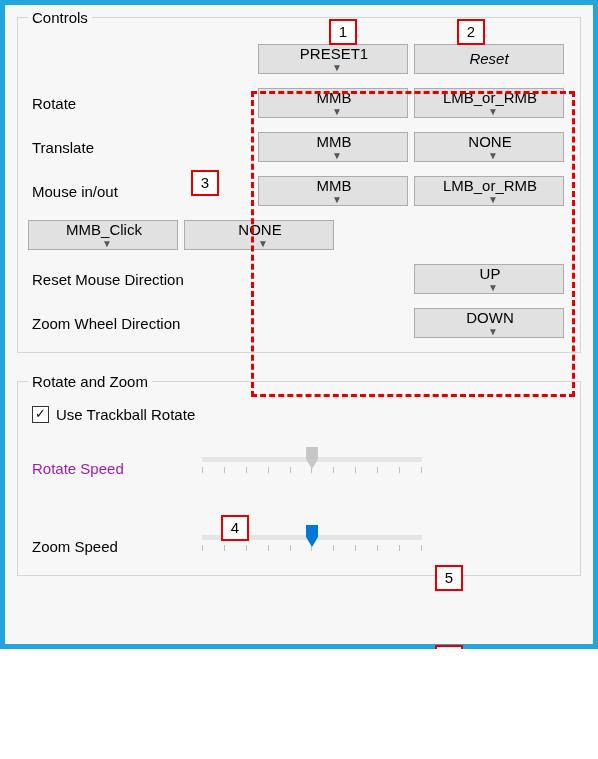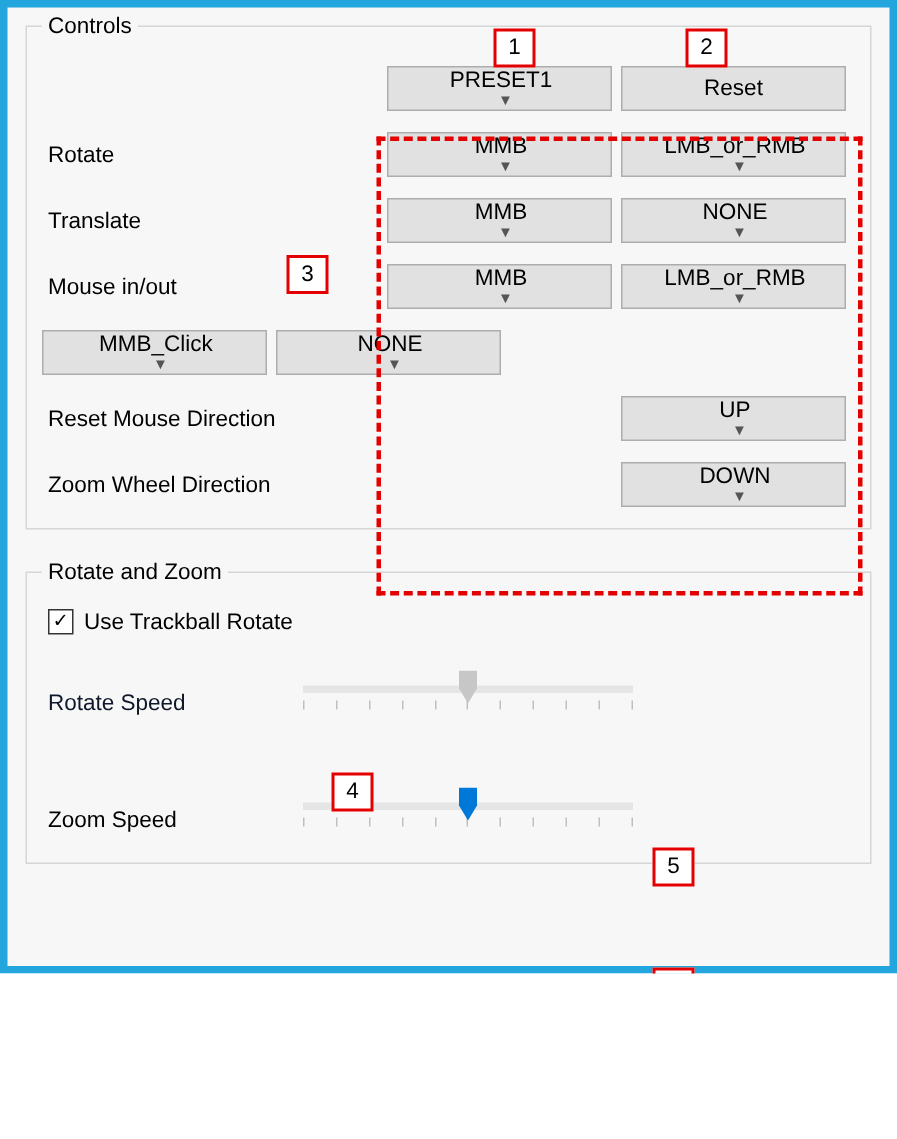--- a/index.html
+++ b/index.html
@@ -48,20 +48,21 @@
     .btn-reset {
       width: 150px;
       height: 30px;
       background: #e1e1e1;
       border: 1px solid #adadad;
       text-align: center;
       font-size: 15px;
       line-height: 28px;
       cursor: default;
       user-select: none;
+      font-style: italic;
     }
     .select {
       width: 100%;
       height: 30px;
       background: #e1e1e1;
       border: 1px solid #adadad;
       display: flex;
       align-items: center;
       justify-content: space-between;
       padding: 0 6px 0 8px;
@@ -117,21 +118,21 @@
       margin-right: 7px;
     }
     .chk .mark { transform: translateY(-1px); }
     .slider-row {
       display: flex;
       align-items: center;
       margin-top: 30px;
       padding-left: 4px;
     }
     .slider-row .slbl { flex: 0 0 170px; }
-    .slbl.disabled { color: #0f172a; }
+    .slbl.disabled { color: #a21caf; }
     .slider {
       position: relative;
       flex: 0 0 220px;
       height: 30px;
     }
     .track {
       position: absolute;
       left: 0; right: 0; top: 4px;
       height: 5px;
       background: #e5e5e5;

